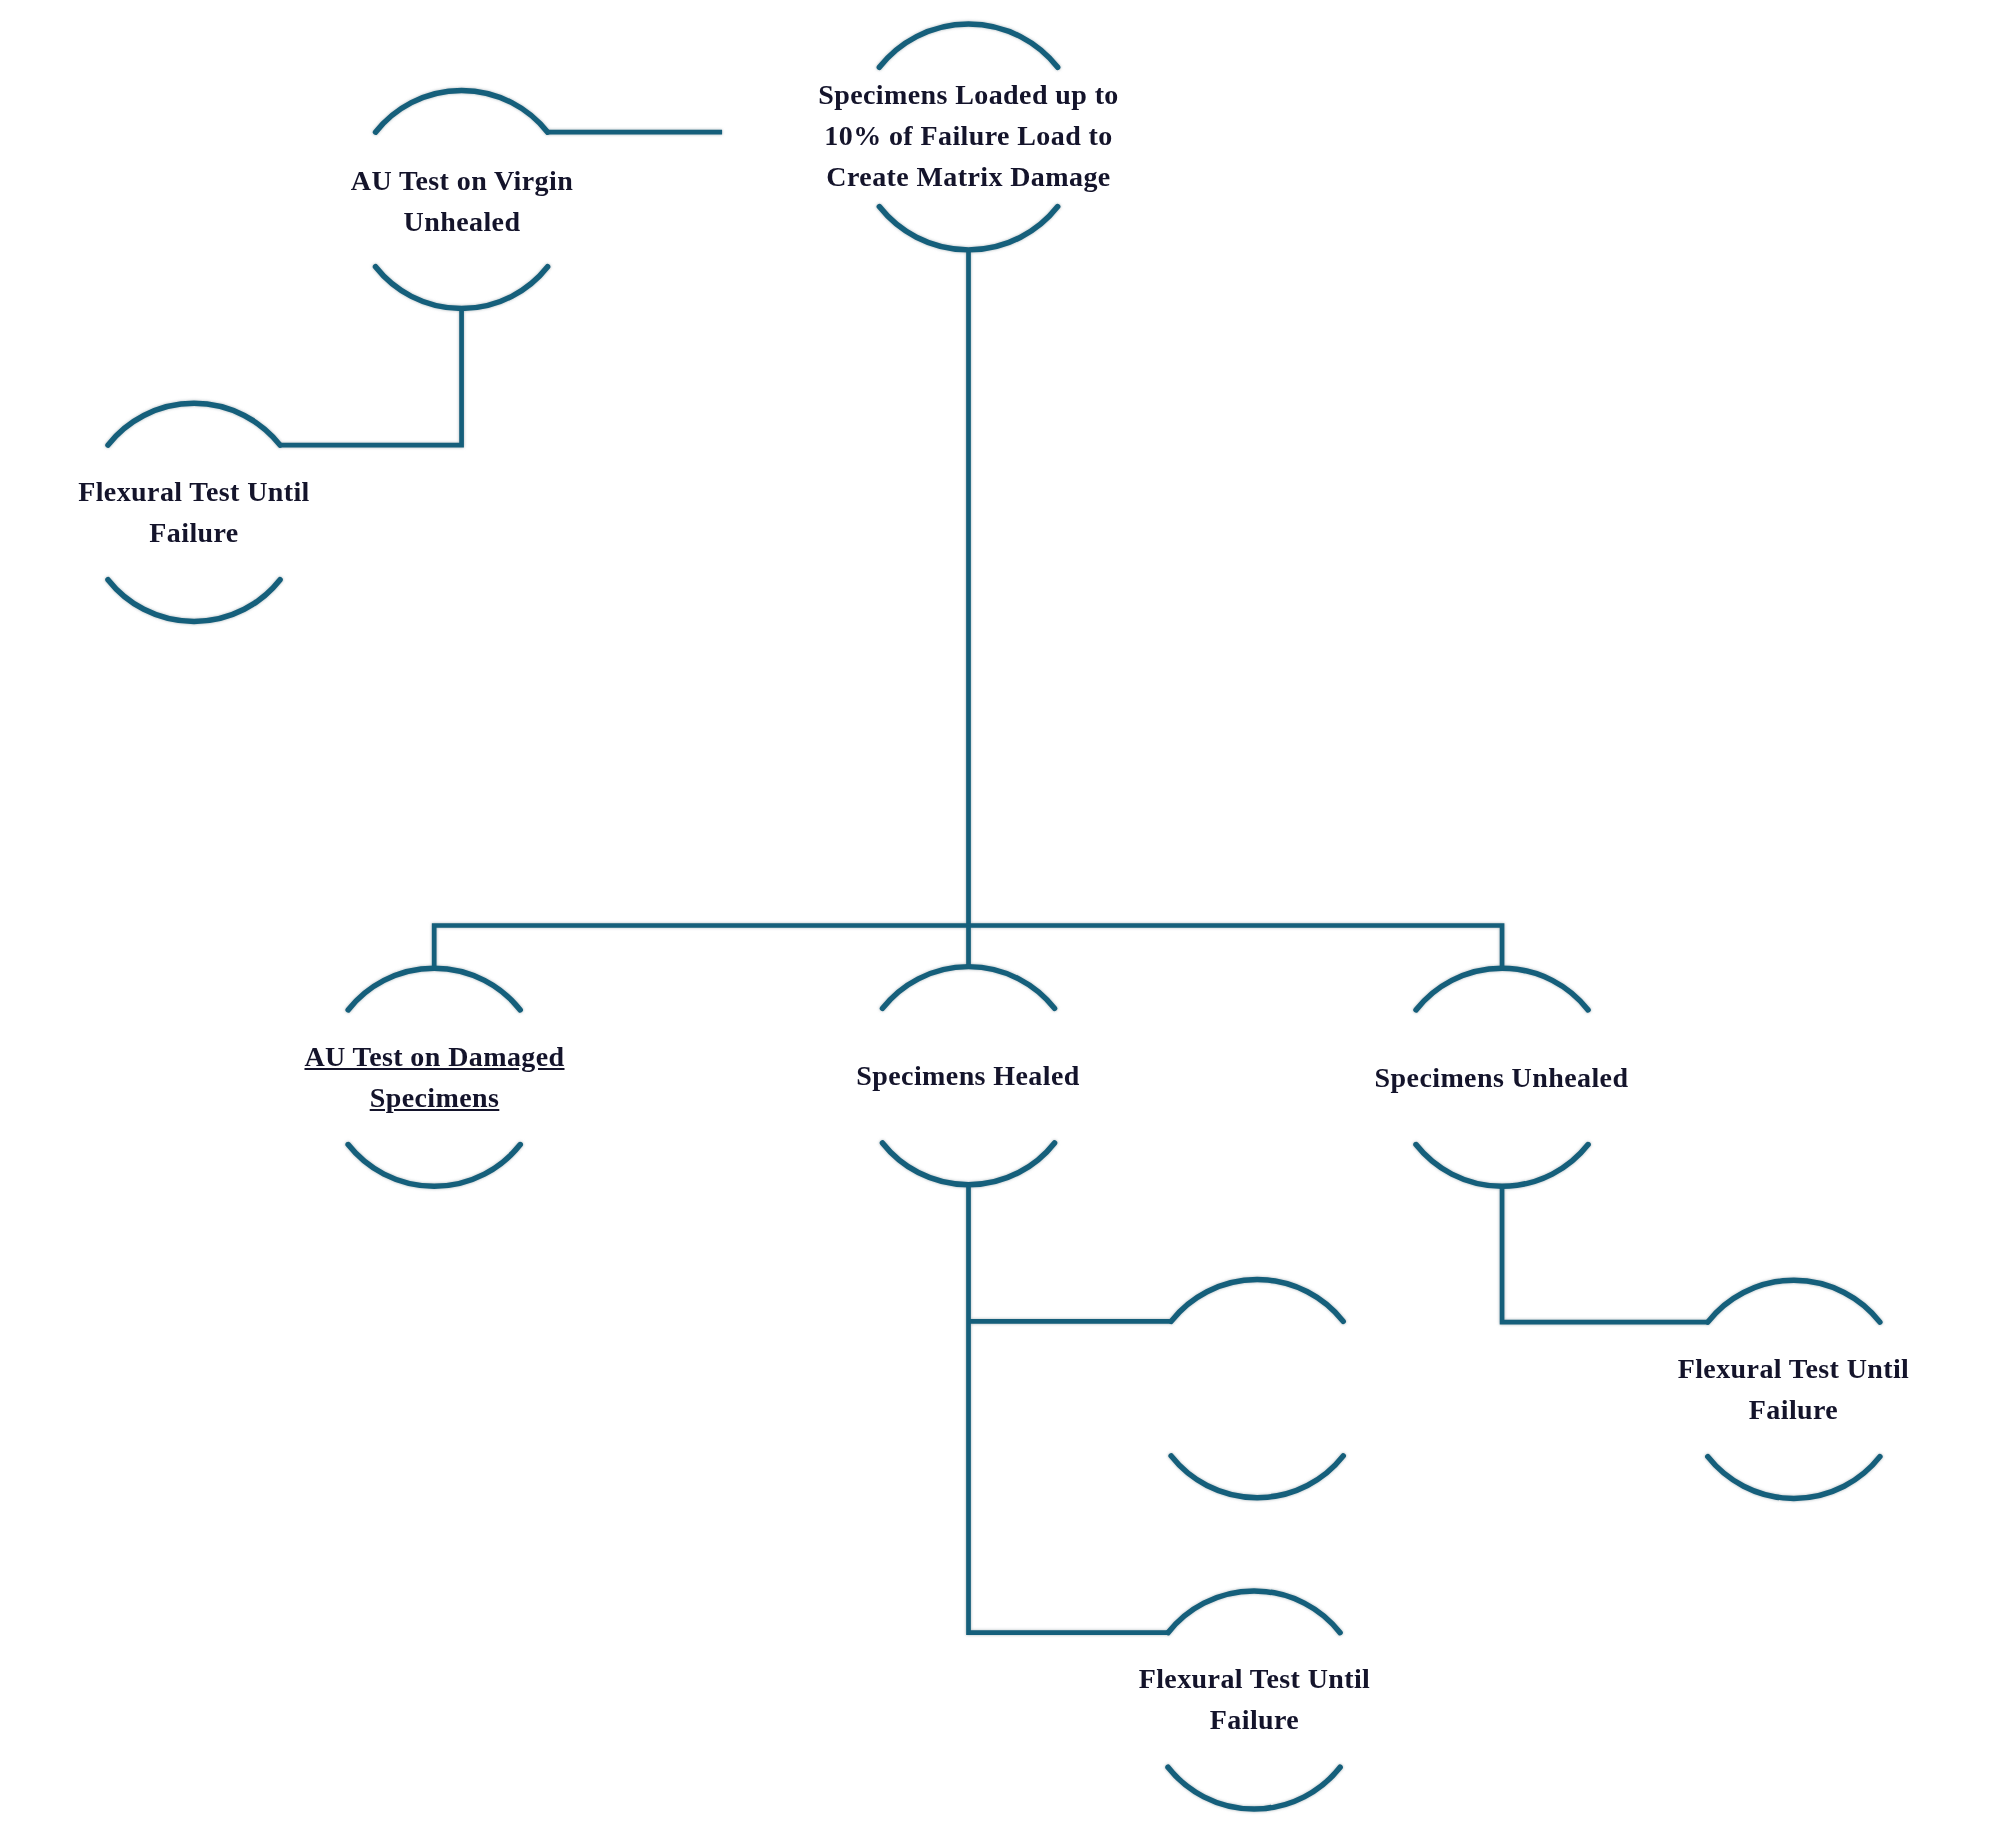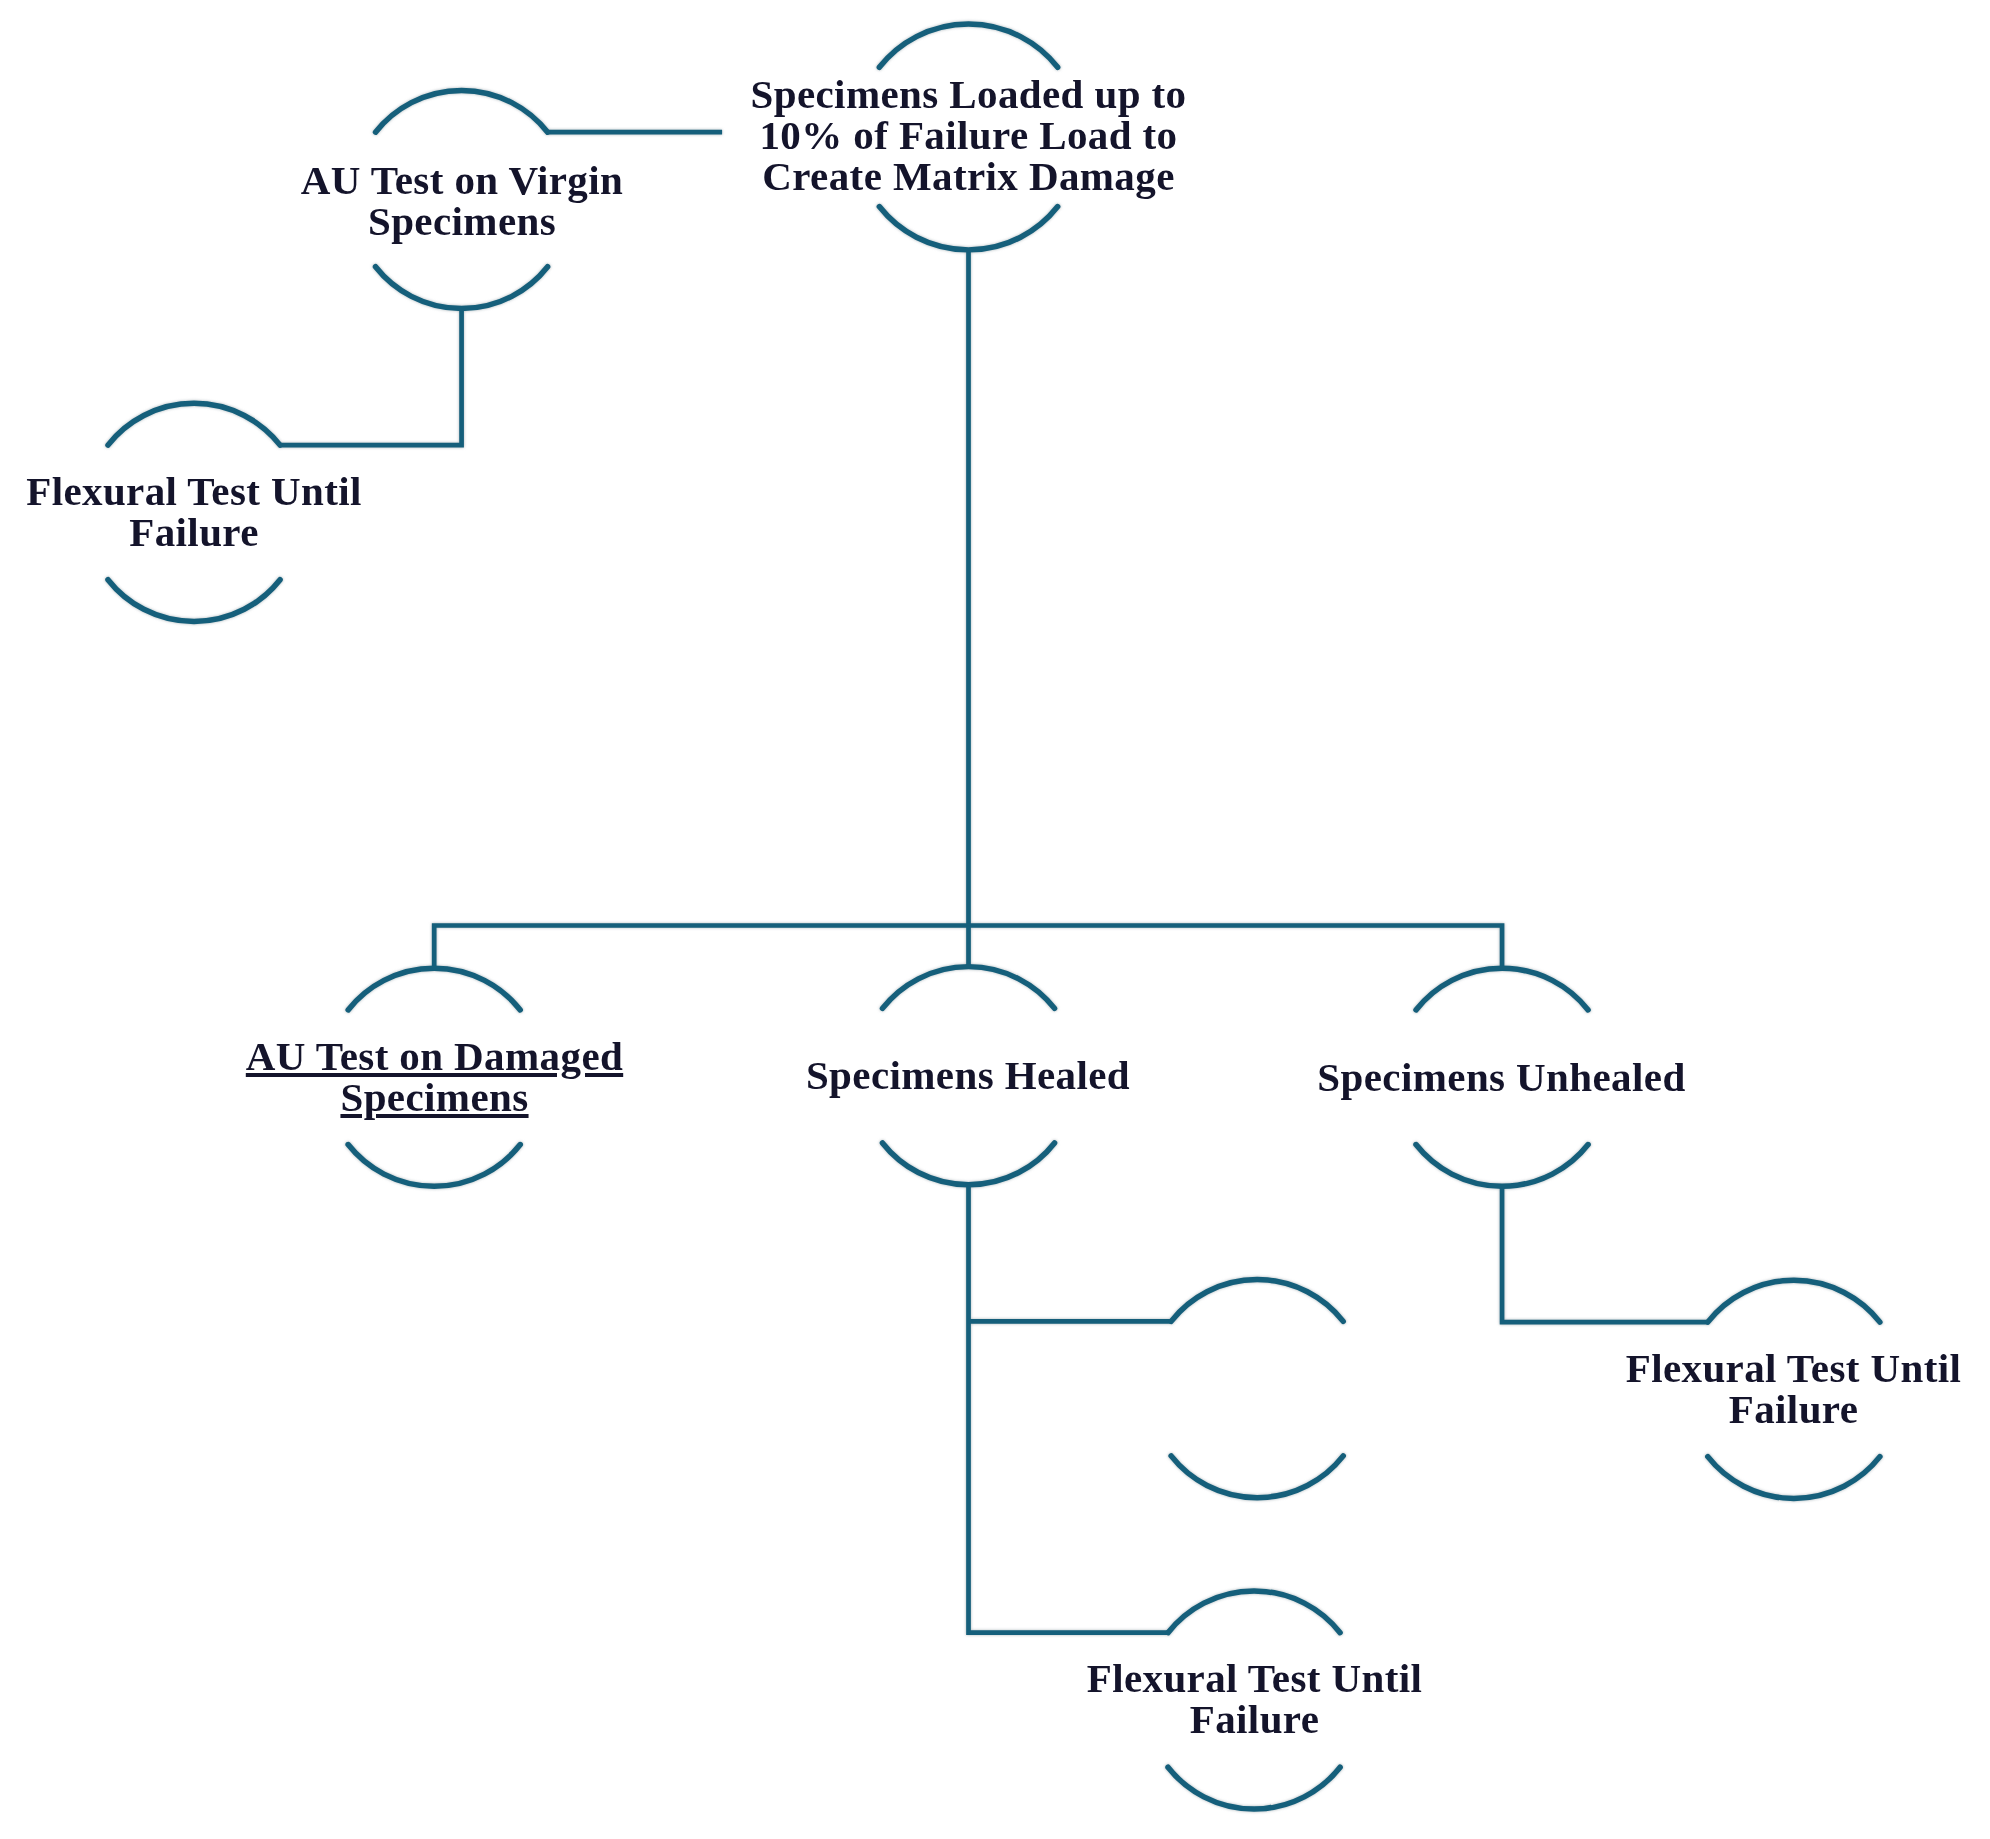--- a/index.html
+++ b/index.html
@@ -28,21 +28,21 @@
     stroke: #155f7b;
     stroke-linecap: round;
     stroke-linejoin: miter;
   }
   .diagram-svg path.arc { stroke-width: 7; }
   .diagram-svg path.conn { stroke-width: 6; stroke-linecap: butt; }
   .node-label {
     position: absolute;
     text-align: center;
     color: #14142b;
-    font-size: 41px;
+    font-size: 28px;
     line-height: 41px;
     font-weight: 600;
     white-space: pre-line;
     letter-spacing: 0.4px;
   }
 </style>
 </head>
 <body>
 
 <div class="canvas">
@@ -84,21 +84,21 @@
 
     <path class="arc" d="M 1493,2087 A 140,140 0 0 1 1713,2087"></path>
     <path class="arc" d="M 1493,2259 A 140,140 0 0 0 1713,2259"></path>
   </svg>
 
   <div class="node-label" style="left:734px;  top:74px;   width:469px;">Specimens Loaded up to
 10% of Failure Load to
 Create Matrix Damage</div>
 
   <div class="node-label" style="left:282px;  top:160px;  width:360px;">AU Test on Virgin
-Specimens</div>
+Unhealed</div>
 
   <div class="node-label" style="left:14px;   top:471px;  width:360px;">Flexural Test Until
 Failure</div>
 
   <div class="node-label" style="left:231px;  top:1036px; width:407px;text-decoration:underline;">AU Test on Damaged
 Specimens</div>
 
   <div class="node-label" style="left:788px; top:1055px; width:360px;">Specimens Healed</div>
 
   <div class="node-label" style="left:1298px; top:1057px; width:407px;">Specimens Unhealed</div>

